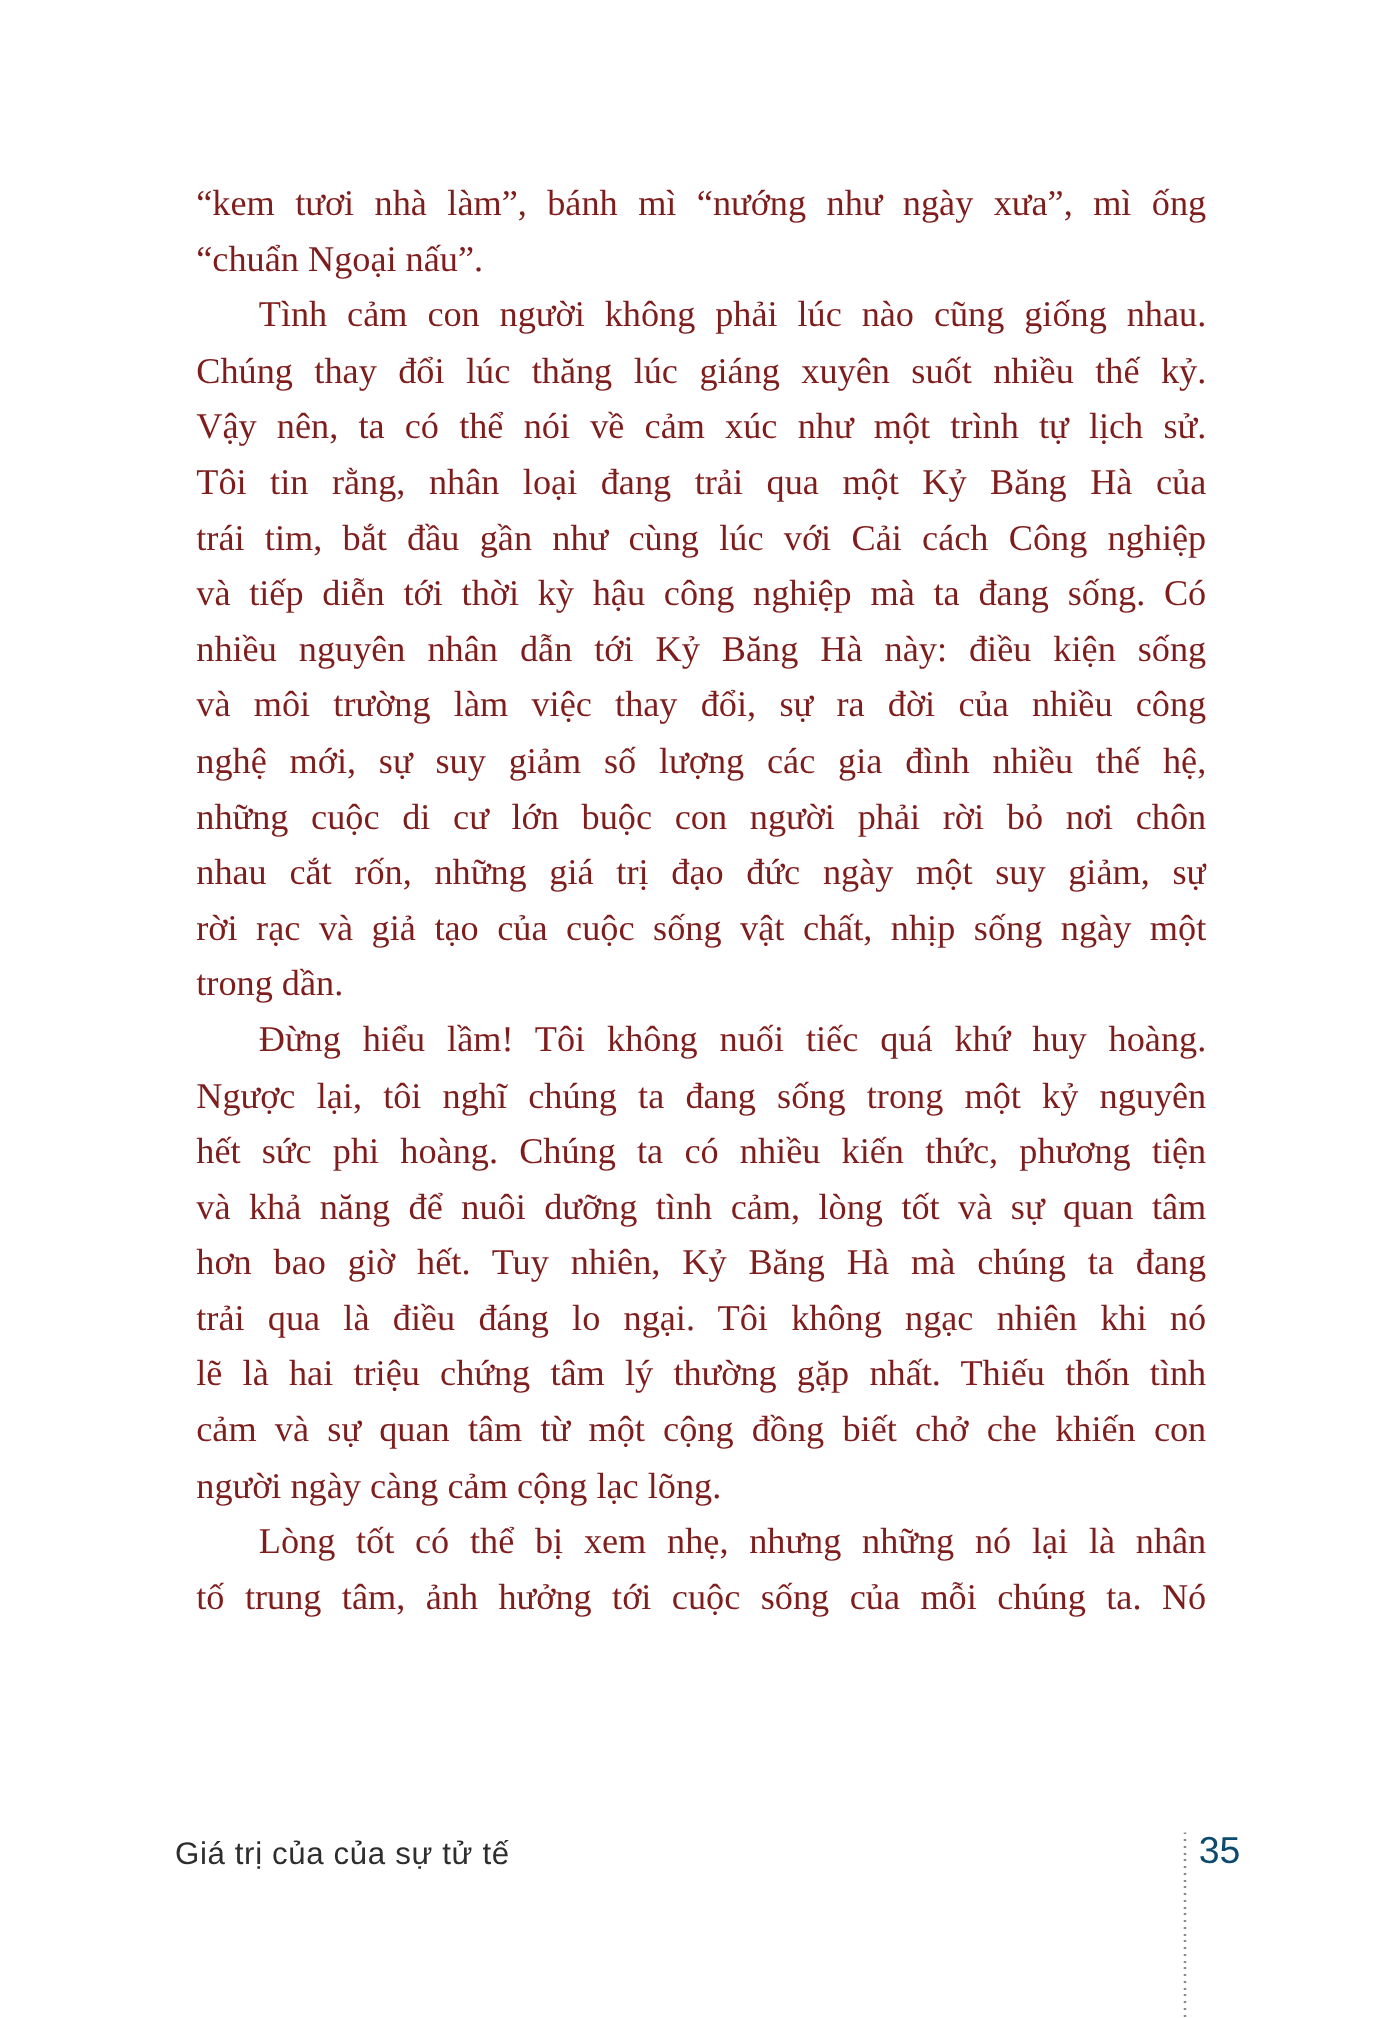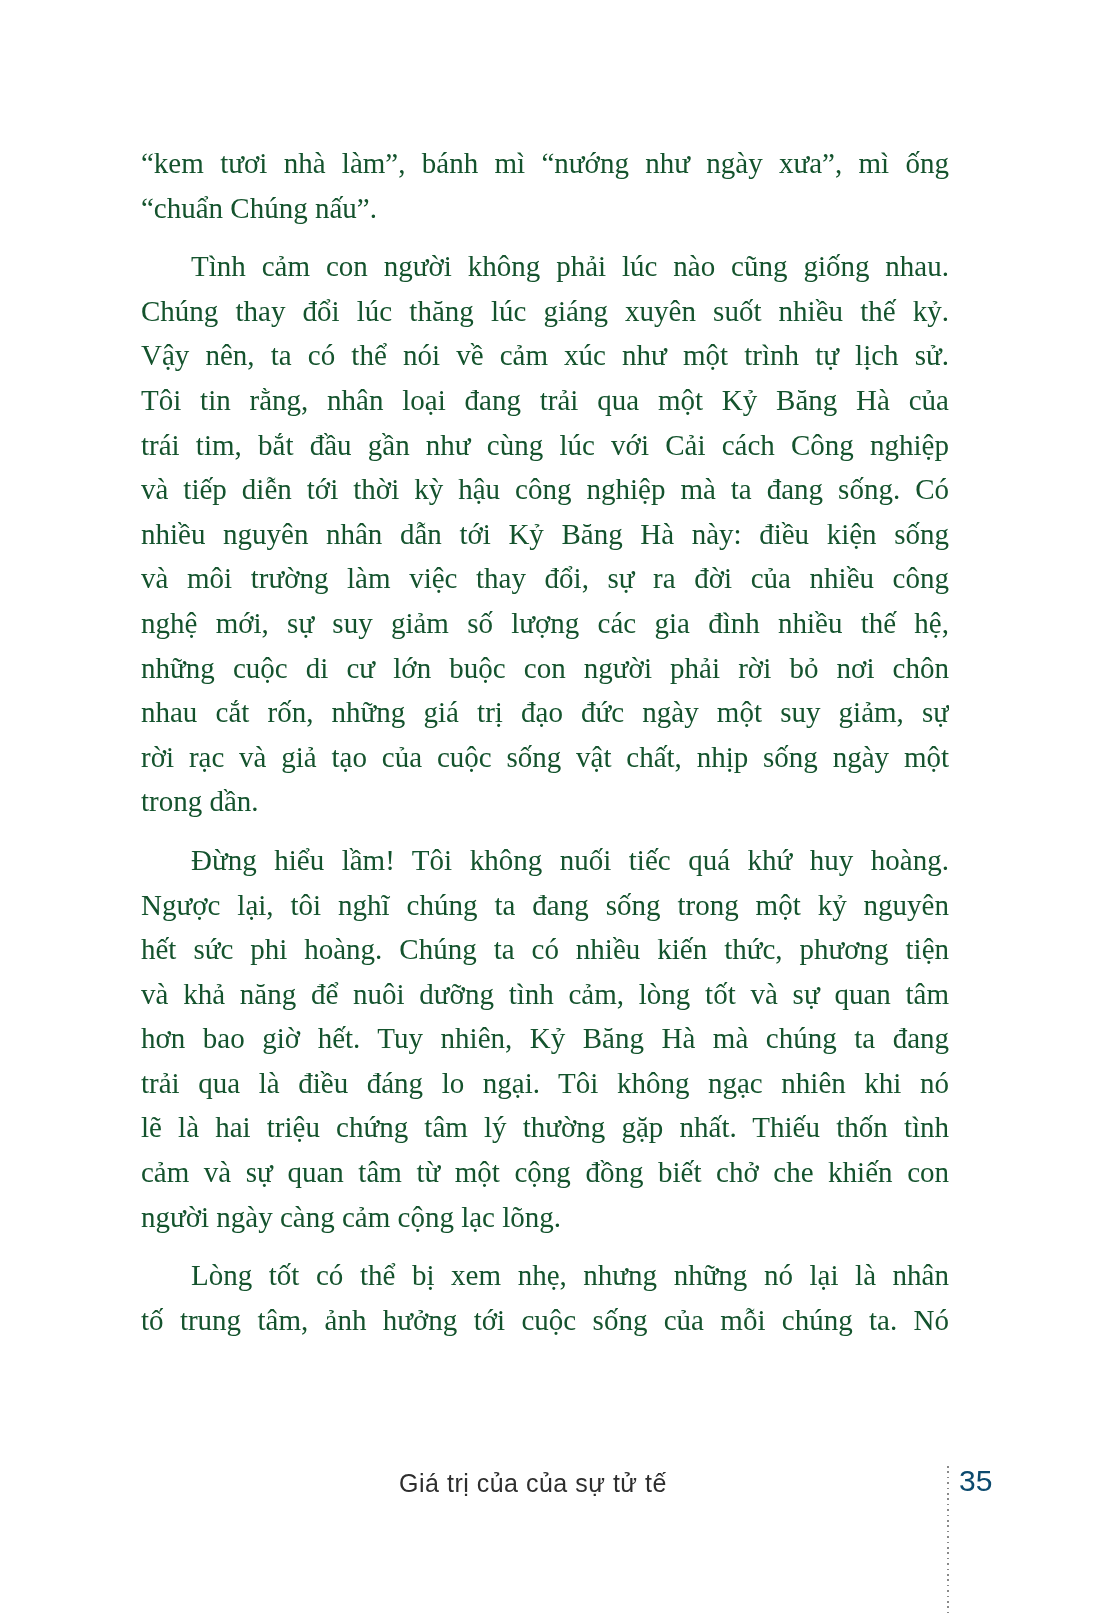--- a/index.html
+++ b/index.html
@@ -12,43 +12,43 @@
     font-family: "Liberation Serif", "DejaVu Serif", serif;
   }
   .page {
     position: absolute;
     inset: 0;
     background: #ffffff;
   }
   .page-text {
     position: absolute;
     top: 141px;
-    left: 141px;
+    left: 157px;
     width: 808px;
-    color: #14532d;
+    color: #7f1d1d;
     font-size: 29px;
     line-height: 44.6px;
   }
   .paragraph { margin: 0; }
-  .paragraph.spaced { margin-top: 14px; }
+  .paragraph.spaced { margin-top: 0; }
   .line {
     text-align: justify;
     text-align-last: justify;
     overflow: hidden;
     height: 44.6px;
   }
   .line.line-end { text-align-last: left; }
   .line.line-indent { text-indent: 50px; }
 
   .footer-title {
     position: absolute;
     top: 1468px;
     left: 140px;
     width: 786px;
-    text-align: center;
+    text-align: left;
     font-family: "Liberation Sans", "DejaVu Sans", sans-serif;
     font-weight: 400;
     font-size: 25px;
     line-height: 30px;
     color: #2e2e2e;
     letter-spacing: 0.5px;
   }
   .dotted-rule {
     position: absolute;
     left: 947px;
@@ -72,21 +72,21 @@
   }
 </style>
 </head>
 <body>
 
 <div class="page">
 
   <div class="page-text">
       <div class="paragraph">
         <div class="line">“kem tươi nhà làm”, bánh mì “nướng như ngày xưa”, mì ống</div>
-        <div class="line line-end">“chuẩn Chúng nấu”.</div>
+        <div class="line line-end">“chuẩn Ngoại nấu”.</div>
       </div>
       <div class="paragraph spaced">
         <div class="line line-indent">Tình cảm con người không phải lúc nào cũng giống nhau.</div>
         <div class="line">Chúng thay đổi lúc thăng lúc giáng xuyên suốt nhiều thế kỷ.</div>
         <div class="line">Vậy nên, ta có thể nói về cảm xúc như một trình tự lịch sử.</div>
         <div class="line">Tôi tin rằng, nhân loại đang trải qua một Kỷ Băng Hà của</div>
         <div class="line">trái tim, bắt đầu gần như cùng lúc với Cải cách Công nghiệp</div>
         <div class="line">và tiếp diễn tới thời kỳ hậu công nghiệp mà ta đang sống. Có</div>
         <div class="line">nhiều nguyên nhân dẫn tới Kỷ Băng Hà này: điều kiện sống</div>
         <div class="line">và môi trường làm việc thay đổi, sự ra đời của nhiều công</div>

